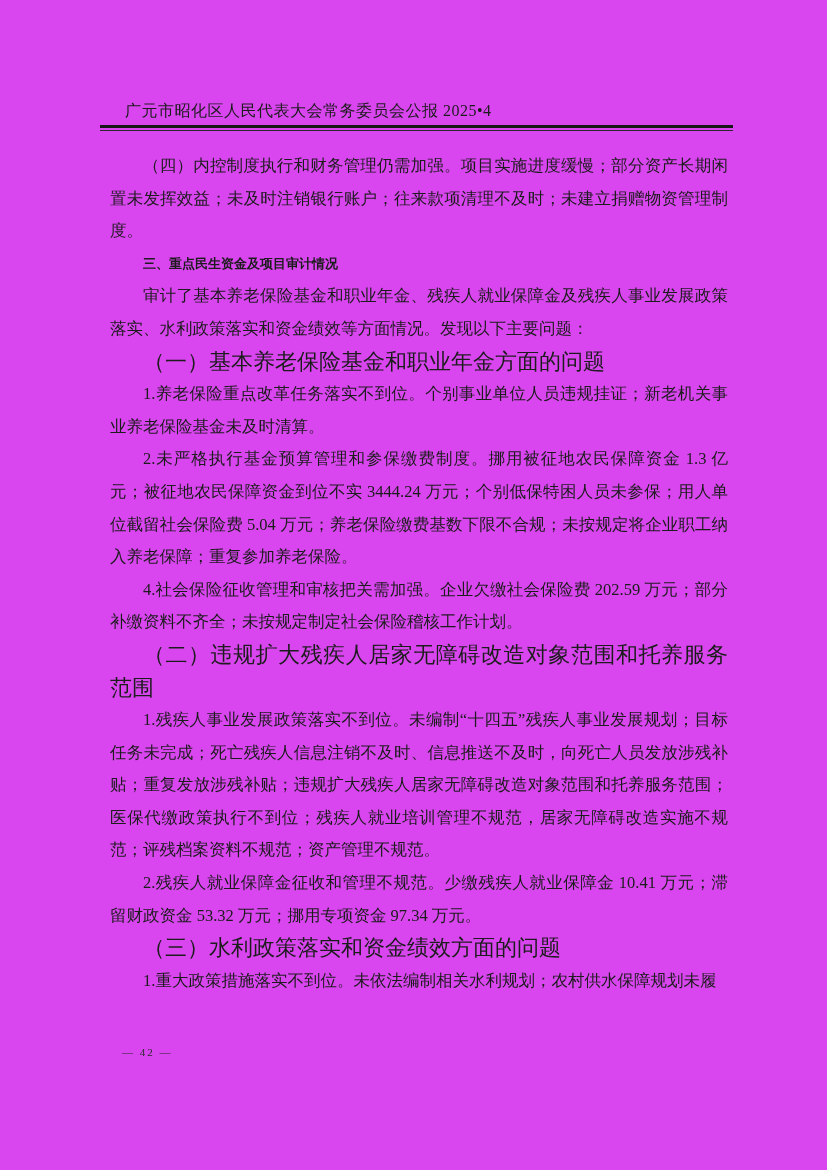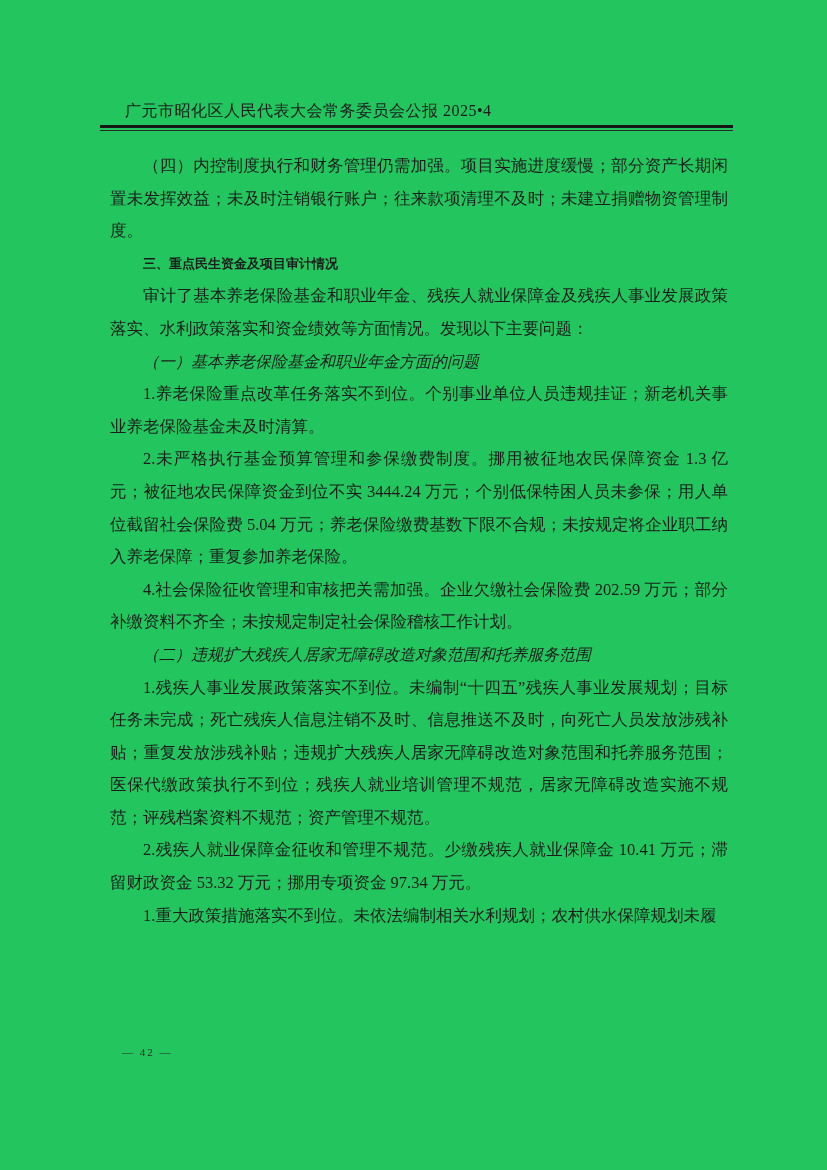--- a/index.html
+++ b/index.html
@@ -4,21 +4,21 @@
 <style>
   html, body {
     margin: 0;
     padding: 0;
     background: #ffffff;
   }
   .page {
     position: relative;
     width: 827px;
     height: 1170px;
-    background: #22c55e;
+    background: #d946ef;
     overflow: hidden;
     font-family: "Liberation Serif", "DejaVu Serif", serif;
     color: #1c1c1c;
   }
   
   .header-title {
     position: absolute;
     left: 125px;
     top: 101px;
     font-size: 16px;
@@ -64,23 +64,22 @@
   .kai {
     margin-top: 28px;
   }
   .section-heading {
     font-family: "Liberation Sans", "DejaVu Sans", sans-serif;
     font-weight: 700;
     font-size: 13px;
     line-height: 32.6px;
   }
   .sub-heading {
-    font-style: italic;
     font-weight: 400;
-    font-size: 16px;
+    font-size: 22px;
     line-height: 32.6px;
   }
   
   .page-number {
     position: absolute;
     left: 122px;
     top: 1046px;
     font-size: 11px;
     letter-spacing: 2px;
     color: #2a2a2a;
@@ -110,20 +109,21 @@
 
     <p class="body-para">1.养老保险重点改革任务落实不到位。个别事业单位人员违规挂证；新老机关事业养老保险基金未及时清算。</p>
     <p class="body-para">2.未严格执行基金预算管理和参保缴费制度。挪用被征地农民保障资金 1.3 亿元；被征地农民保障资金到位不实 3444.24 万元；个别低保特困人员未参保；用人单位截留社会保险费 5.04 万元；养老保险缴费基数下限不合规；未按规定将企业职工纳入养老保障；重复参加养老保险。</p>
     <p class="body-para">4.社会保险征收管理和审核把关需加强。企业欠缴社会保险费 202.59 万元；部分补缴资料不齐全；未按规定制定社会保险稽核工作计划。</p>
 
     <h3 class="sub-heading">（二）违规扩大残疾人居家无障碍改造对象范围和托养服务范围</h3>
 
     <p class="body-para">1.残疾人事业发展政策落实不到位。未编制“十四五”残疾人事业发展规划；目标任务未完成；死亡残疾人信息注销不及时、信息推送不及时，向死亡人员发放涉残补贴；重复发放涉残补贴；违规扩大残疾人居家无障碍改造对象范围和托养服务范围；医保代缴政策执行不到位；残疾人就业培训管理不规范，居家无障碍改造实施不规范；评残档案资料不规范；资产管理不规范。</p>
     <p class="body-para">2.残疾人就业保障金征收和管理不规范。少缴残疾人就业保障金 10.41 万元；滞留财政资金 53.32 万元；挪用专项资金 97.34 万元。</p>
 
+    <h3 class="sub-heading">（三）水利政策落实和资金绩效方面的问题</h3>
 
     <p class="body-para">1.重大政策措施落实不到位。未依法编制相关水利规划；农村供水保障规划未履</p>
 
   </main>
 
   <footer>
     <div class="page-number">— 42 —</div>
   </footer>
 
 </div>

